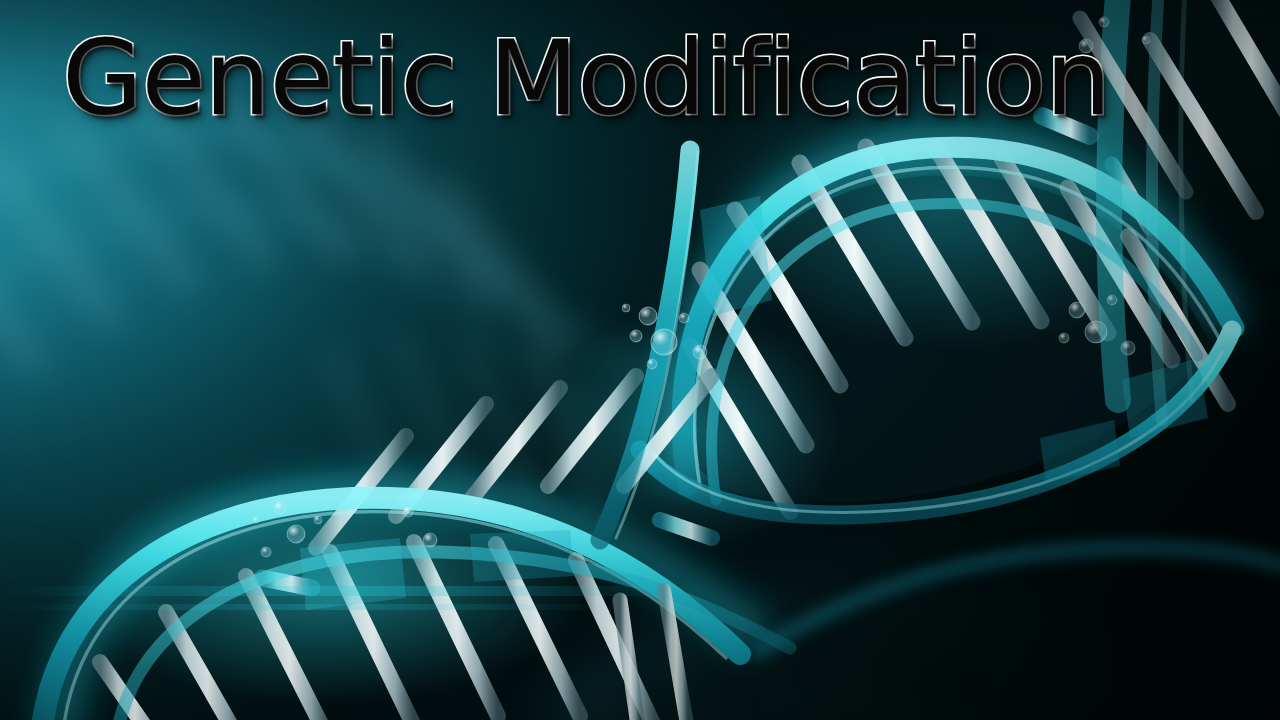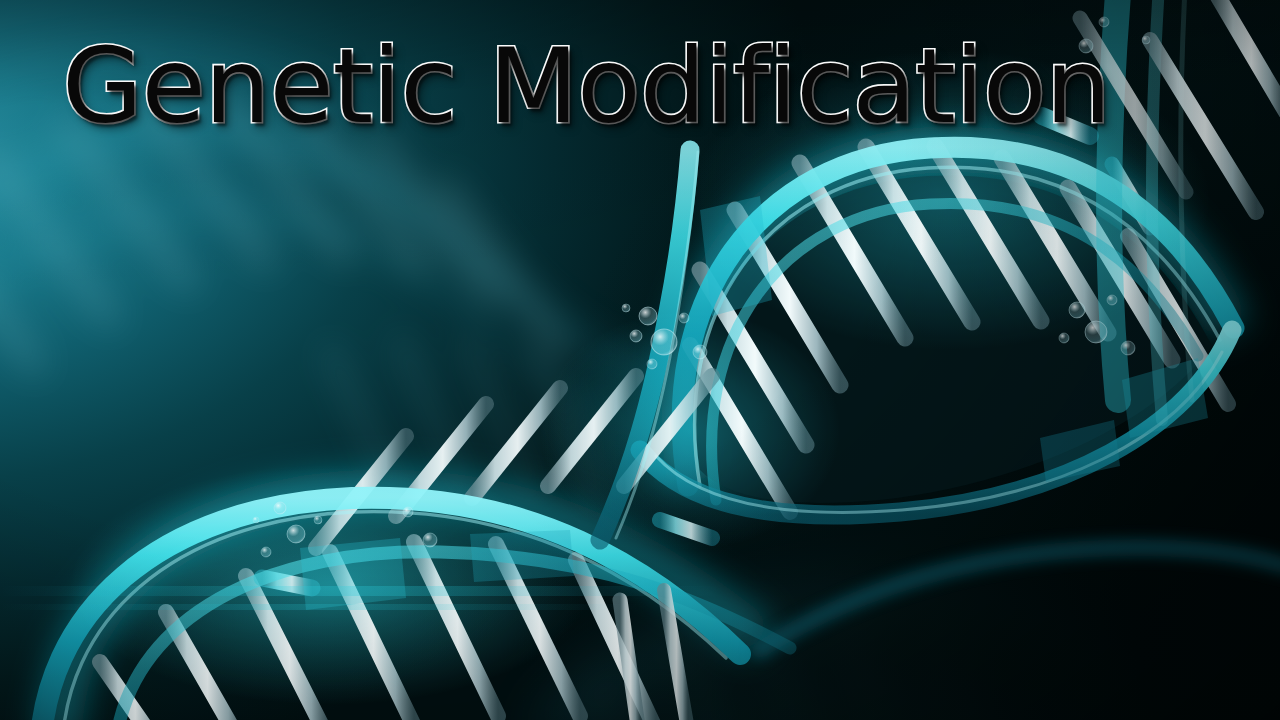--- a/index.html
+++ b/index.html
@@ -66,21 +66,21 @@
     position: absolute;
     inset: 0;
     mix-blend-mode: screen;
     pointer-events: none;
   }
 
   
   #title-wrap {
     position: absolute;
     left: 0;
-    top: 8px;
+    top: 0;
     width: 1280px;
     height: 180px;
     pointer-events: none;
   }
   #page-title {
     position: absolute;
     left: 62px;
     top: 18px;
     margin: 0;
     font-family: "DejaVu Sans", sans-serif;

